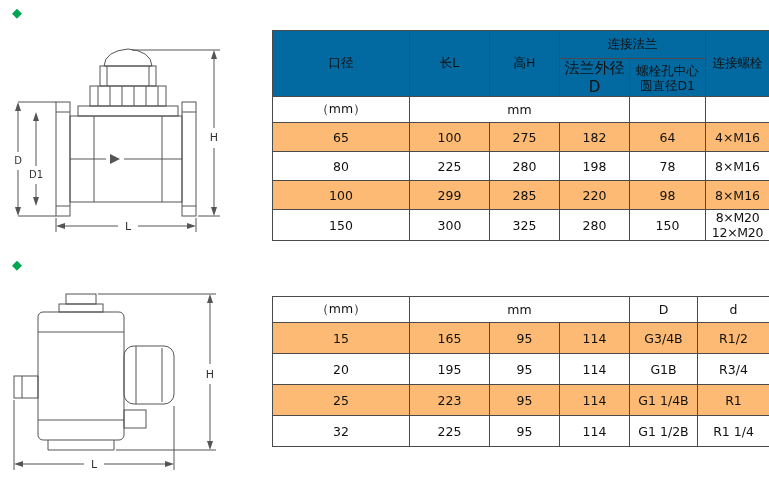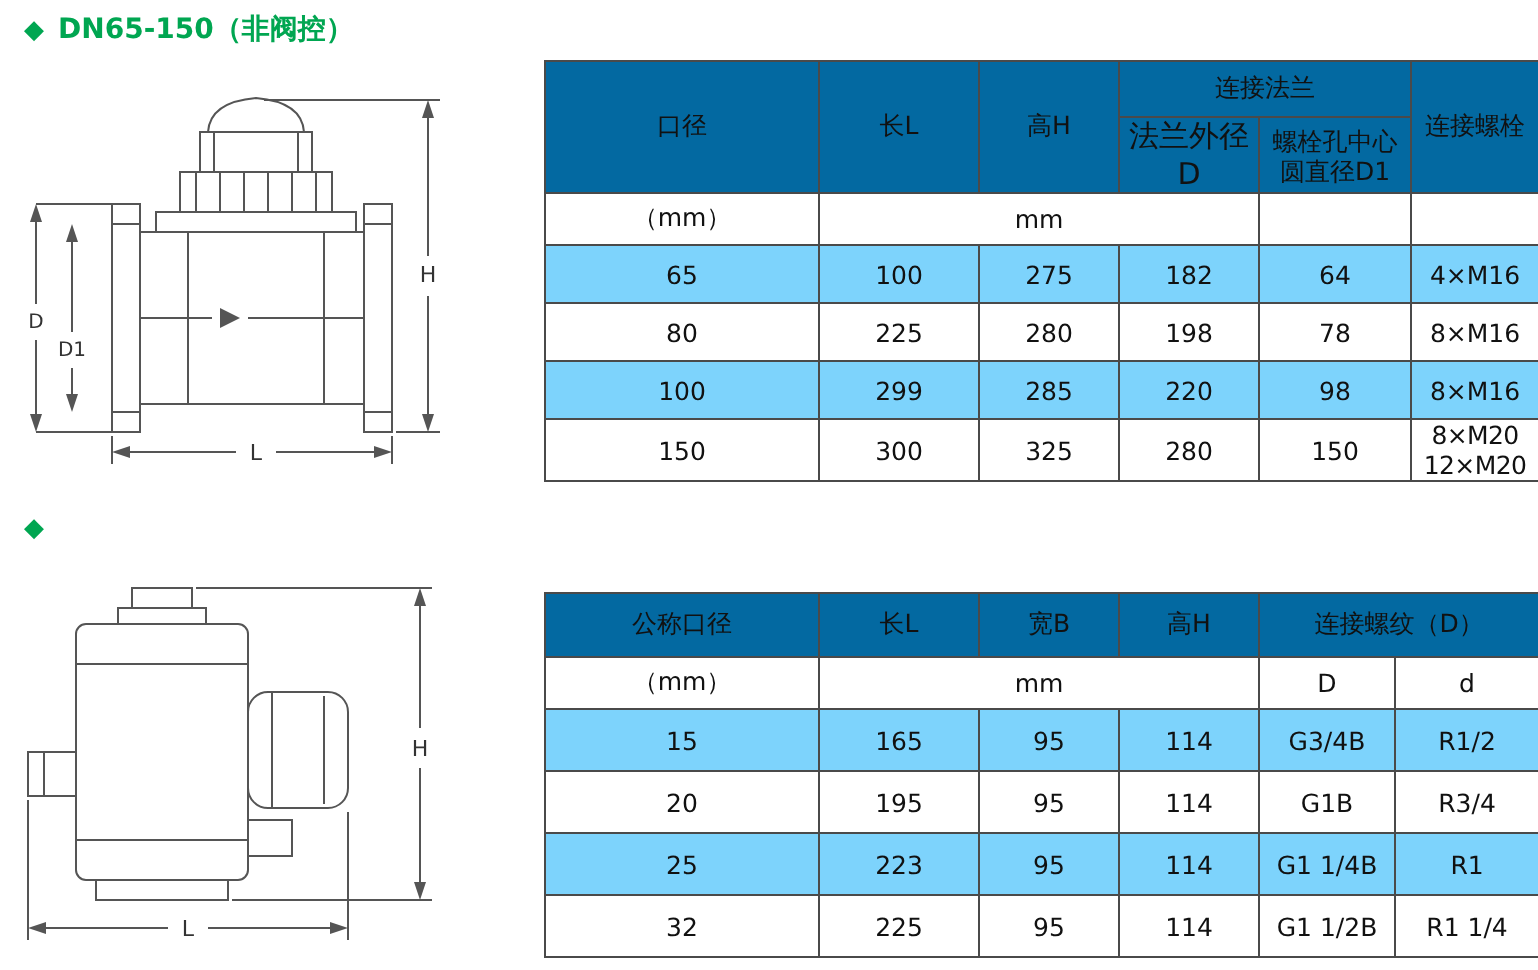--- a/index.html
+++ b/index.html
@@ -10,34 +10,33 @@
   .heading { position:absolute; display:flex; align-items:center; gap:7px;
              color:#00a651; font-size:14px; font-weight:bold; white-space:nowrap; }
   .heading .bullet { font-size:13px; line-height:1; }
 
   .drawing { position:absolute; }
 
   .spec-table { position:absolute; border-collapse:collapse; table-layout:fixed; background:#fff; }
   .spec-table td { border:1px solid #4a4a4a; text-align:center; vertical-align:middle;
                    font-size:12.5px; color:#111; padding:0 2px; overflow:hidden; }
   .hfill { background:#0369a1; }
-  .tint  { background:#7dd3fc; }
+  .tint  { background:#fdba74; }
   .small  { font-size:9px;  line-height:1.2;margin-left:32px; }
   .smallv { font-size:9.5px; letter-spacing:-0.3px; }
 
   svg text { font-family:"DejaVu Sans","Liberation Sans",sans-serif; fill:#333; }
 </style>
 </head>
 <body>
 
 <div class="page">
 
   <div class="heading" style="left:12px; top:6px;">
     <span class="bullet">◆</span>
-    <span>DN65-150（非阀控）</span>
   </div>
 
   <div class="drawing" style="left:6px; top:24px;">
     <svg width="262" height="216" viewBox="0 0 262 216">
       <g stroke="#555" fill="none" stroke-width="1">
 
         <path d="M98,42 Q99,27 122,25 Q145,27 146,42"></path>
         <line x1="98" y1="42" x2="146" y2="42"></line>
 
         <rect x="94" y="42" width="56" height="20"></rect>
@@ -224,27 +223,20 @@
   <table class="spec-table" style="left:272px; top:296px; width:497px;">
     <colgroup>
       <col style="width:137px">
         <col style="width:80px">
         <col style="width:70px">
       <col style="width:70px">
         <col style="width:68px">
         <col style="width:72px">
     </colgroup>
     <tbody>
-        <tr style="height:32px">
-      <td class="hfill">公称口径</td>
-      <td class="hfill">长L</td>
-      <td class="hfill">宽B</td>
-      <td class="hfill">高H</td>
-      <td colspan="2" class="hfill">连接螺纹（D）</td>
-    </tr>
     <tr style="height:26px">
       <td>（mm）</td>
       <td colspan="3">mm</td>
       <td>D</td>
       <td>d</td>
     </tr>
     <tr class="tint" style="height:31px">
       <td>15</td>
       <td>165</td>
       <td>95</td>

